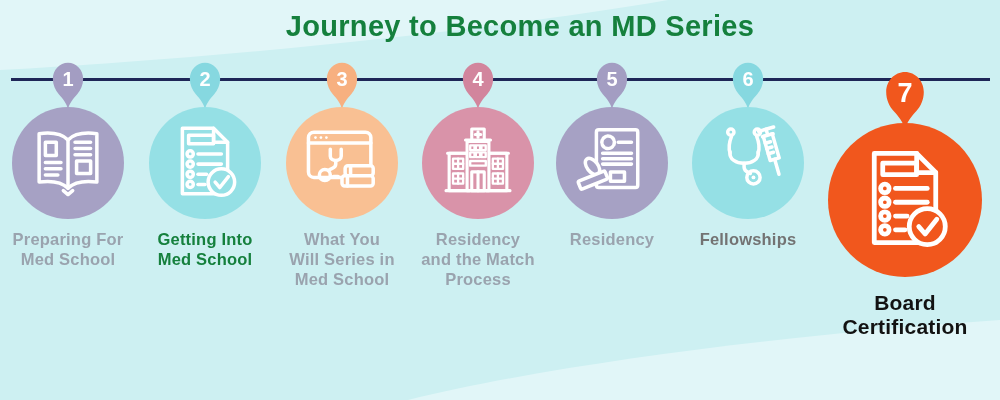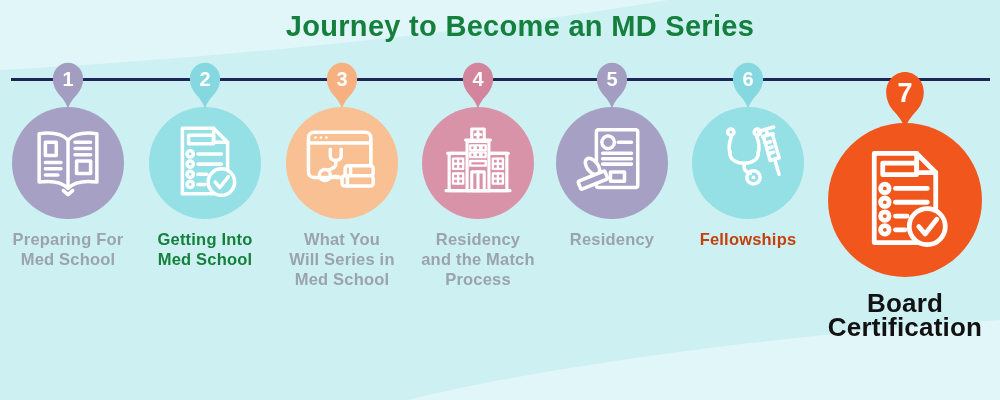--- a/index.html
+++ b/index.html
@@ -31,21 +31,21 @@
   .label{
     position:absolute;top:229px;left:0;width:100%;
     text-align:center;font-weight:800;font-size:16.5px;line-height:20px;
     letter-spacing:.2px;white-space:pre-line;
   }
   .step.big{width:180px;}
   .step.big .pin{top:66px;width:47px;height:66px;}
   .step.big .num{top:9px;height:36px;font-size:27px;}
   .step.big .circle{top:123px;width:154px;height:154px;}
   .step.big .circle svg.icon{width:106px;height:106px;}
-  .step.big .label{top:291px;font-size:26px;line-height:24px;}
+  .step.big .label{top:291px;font-size:21px;line-height:24px;}
 </style>
 </head>
 <body>
 
 <div class="canvas" style="background: rgb(205, 240, 242);">
   <svg class="bg" width="1000" height="400" viewBox="0 0 1000 400">
     <path class="wave" d="M0 0 H668 C470 34 190 60 0 70 Z" fill="#e1f6f8"></path>
     <path class="wave" d="M1000 400 V320 C820 332 570 360 408 400 Z" fill="#e1f6f8"></path>
   </svg>
   <h1 class="title" style="color: #15803d; margin-left: 20px;">Journey to Become an MD Series</h1>
@@ -222,21 +222,21 @@
       <path d="M72 8 H92"></path>
       <path d="M82 8 V16"></path>
       <path d="M75 16 H89"></path>
       <rect x="76" y="16" width="12" height="32" fill="#95e0e5"></rect>
       <path d="M76 25 H83 M76 32 H83 M76 39 H83"></path>
       <path d="M82 48 V68"></path>
     </g>
               </g>
             </svg></span>
      </div>
-     <div class="label" style="color:#c2410c">Fellowships</div>
+     <div class="label" style="color:#737373">Fellowships</div>
       </div>
       <div class="step big" style="left: 815px;">
         <div class="pin">
        <svg viewBox="0 0 40 56">
             <path d="M20 54.5 C19 48 14 42.5 10.5 38.5 C6.5 34 4 28.5 4 22 C4 12.6 11.2 5 20 5 C28.8 5 36 12.6 36 22 C36 28.5 33.5 34 29.5 38.5 C26 42.5 21 48 20 54.5 Z" fill="#f1571d"></path>
           </svg>
        <span class="num" style="color: rgb(255, 255, 255);">7</span>
      </div>
      <div class="circle" style="background:#f1571d">
        <span><svg class="icon" viewBox="0 0 100 100">

